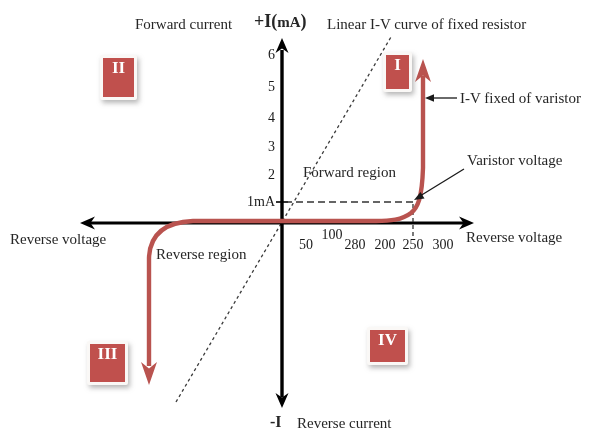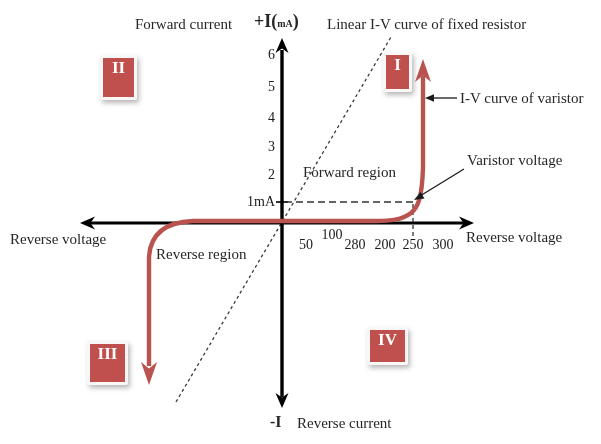--- a/index.html
+++ b/index.html
@@ -17,21 +17,21 @@
     font-size:14px;
     line-height:1.15;
     white-space:nowrap;
     color:#262626;
   }
   .big{font-size:15px;}
   .tick{position:absolute;font-size:14px;color:#1a1a1a;}
   .ytick{width:38px;text-align:right;}
   .xtick{width:40px;text-align:center;}
   .axis-name-bold{font-weight:bold;font-size:18px;letter-spacing:0px;}
-  .axis-name-unit{font-size:10px;font-weight:600;}
+  .axis-name-unit{font-size:15px;font-weight:600;}
   .minus-i{font-weight:bold;font-size:16px;}
   .badge{
     position:absolute;
     background:#c0504d;
     border:3px solid #faf8f6;
     border-radius:2px;
     box-shadow:2px 3px 5px rgba(125,125,125,.55);
     color:#ffffff;
     font-weight:bold;
     font-size:17px;
@@ -85,21 +85,21 @@
   <div class="badge" style="left:100px;top:55px;width:31px;height:39px;">
     <span>II</span>
   </div>
   <div class="badge" style="left:87px;top:341px;width:35px;height:38px;">
     <span>III</span>
   </div>
   <div class="badge" style="left:367px;top:327px;width:35px;height:32px;">
     <span>IV</span>
   </div>
 
-  <div class="lbl big" style="left:460px;top:90px;">I-V curve of varistor</div>
+  <div class="lbl big" style="left:460px;top:90px;">I-V fixed of varistor</div>
   <div class="lbl big" style="left:467px;top:152px;">Varistor voltage</div>
   <div class="lbl big" style="left:303px;top:164px;">Forward region</div>
   <div class="lbl big" style="left:156px;top:246px;">Reverse region</div>
 
   <div class="lbl big" style="left:10px;top:231px;">Reverse voltage</div>
   <div class="lbl big" style="left:466px;top:229px;">Reverse voltage</div>
   <div class="lbl minus-i" style="left:270px;top:413px;">-I</div>
   <div class="lbl big" style="left:297px;top:415px;">Reverse current</div>
 
   <span class="tick ytick" style="left:237px;top:47px;">6</span>

